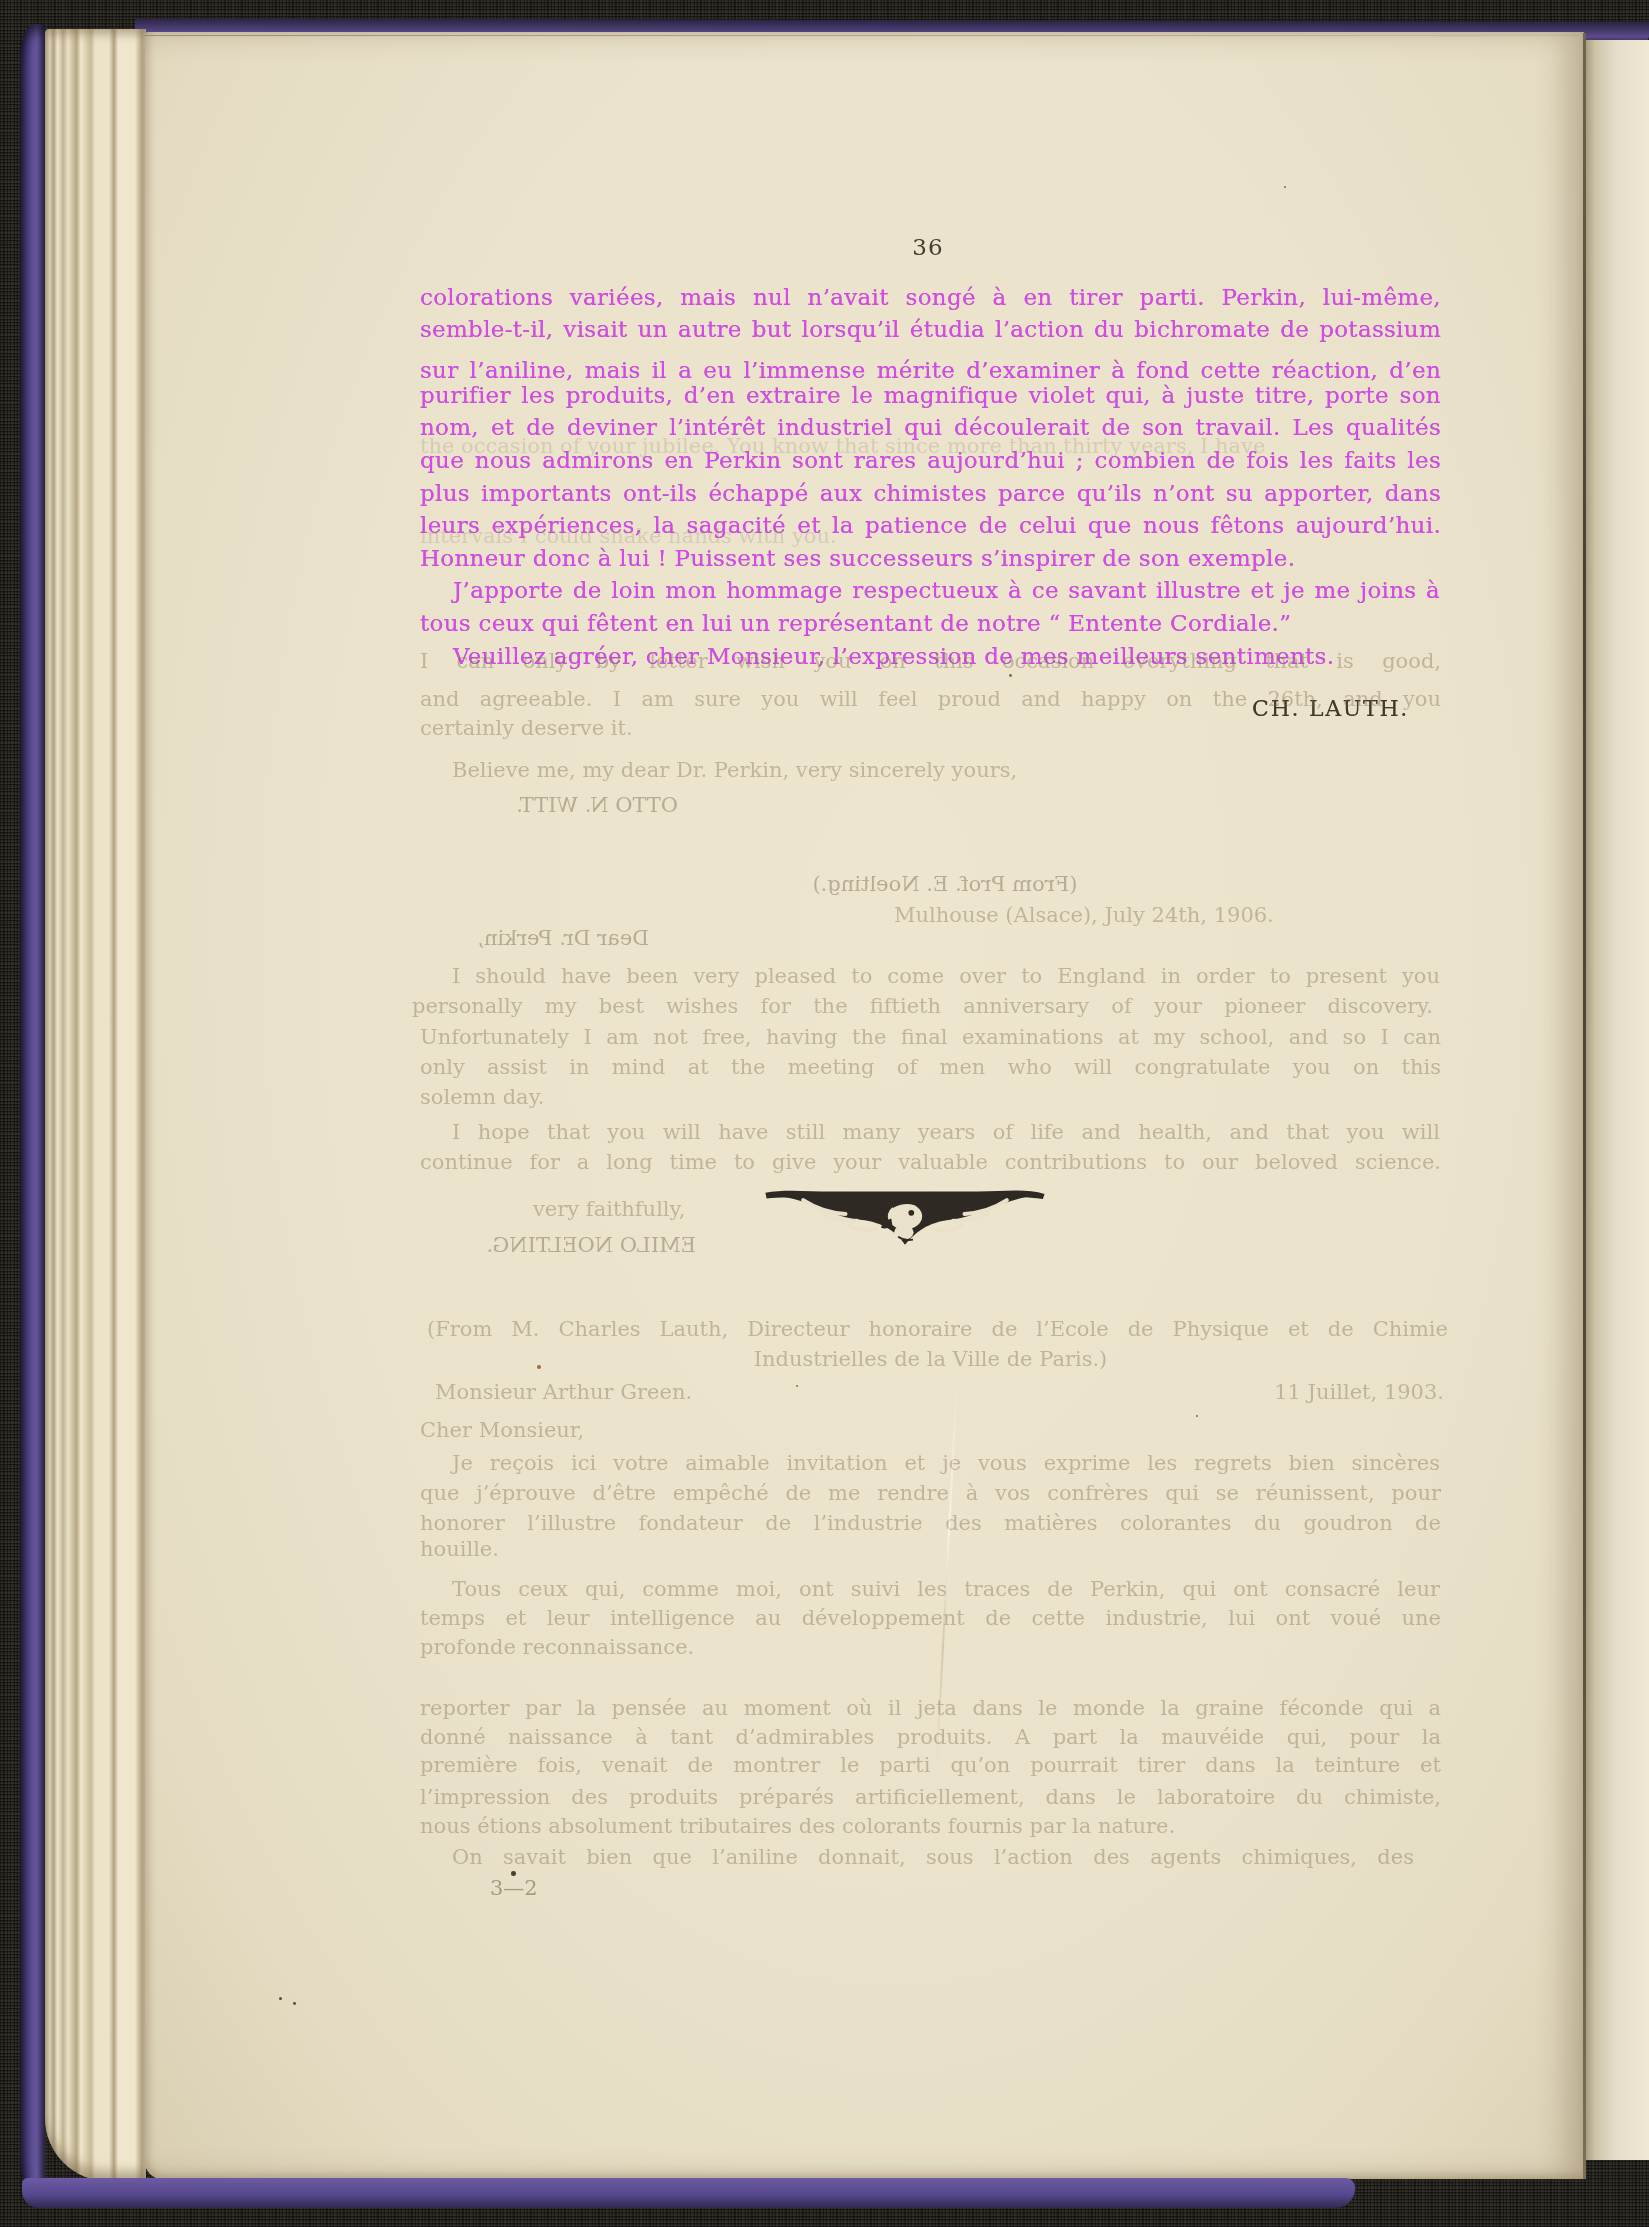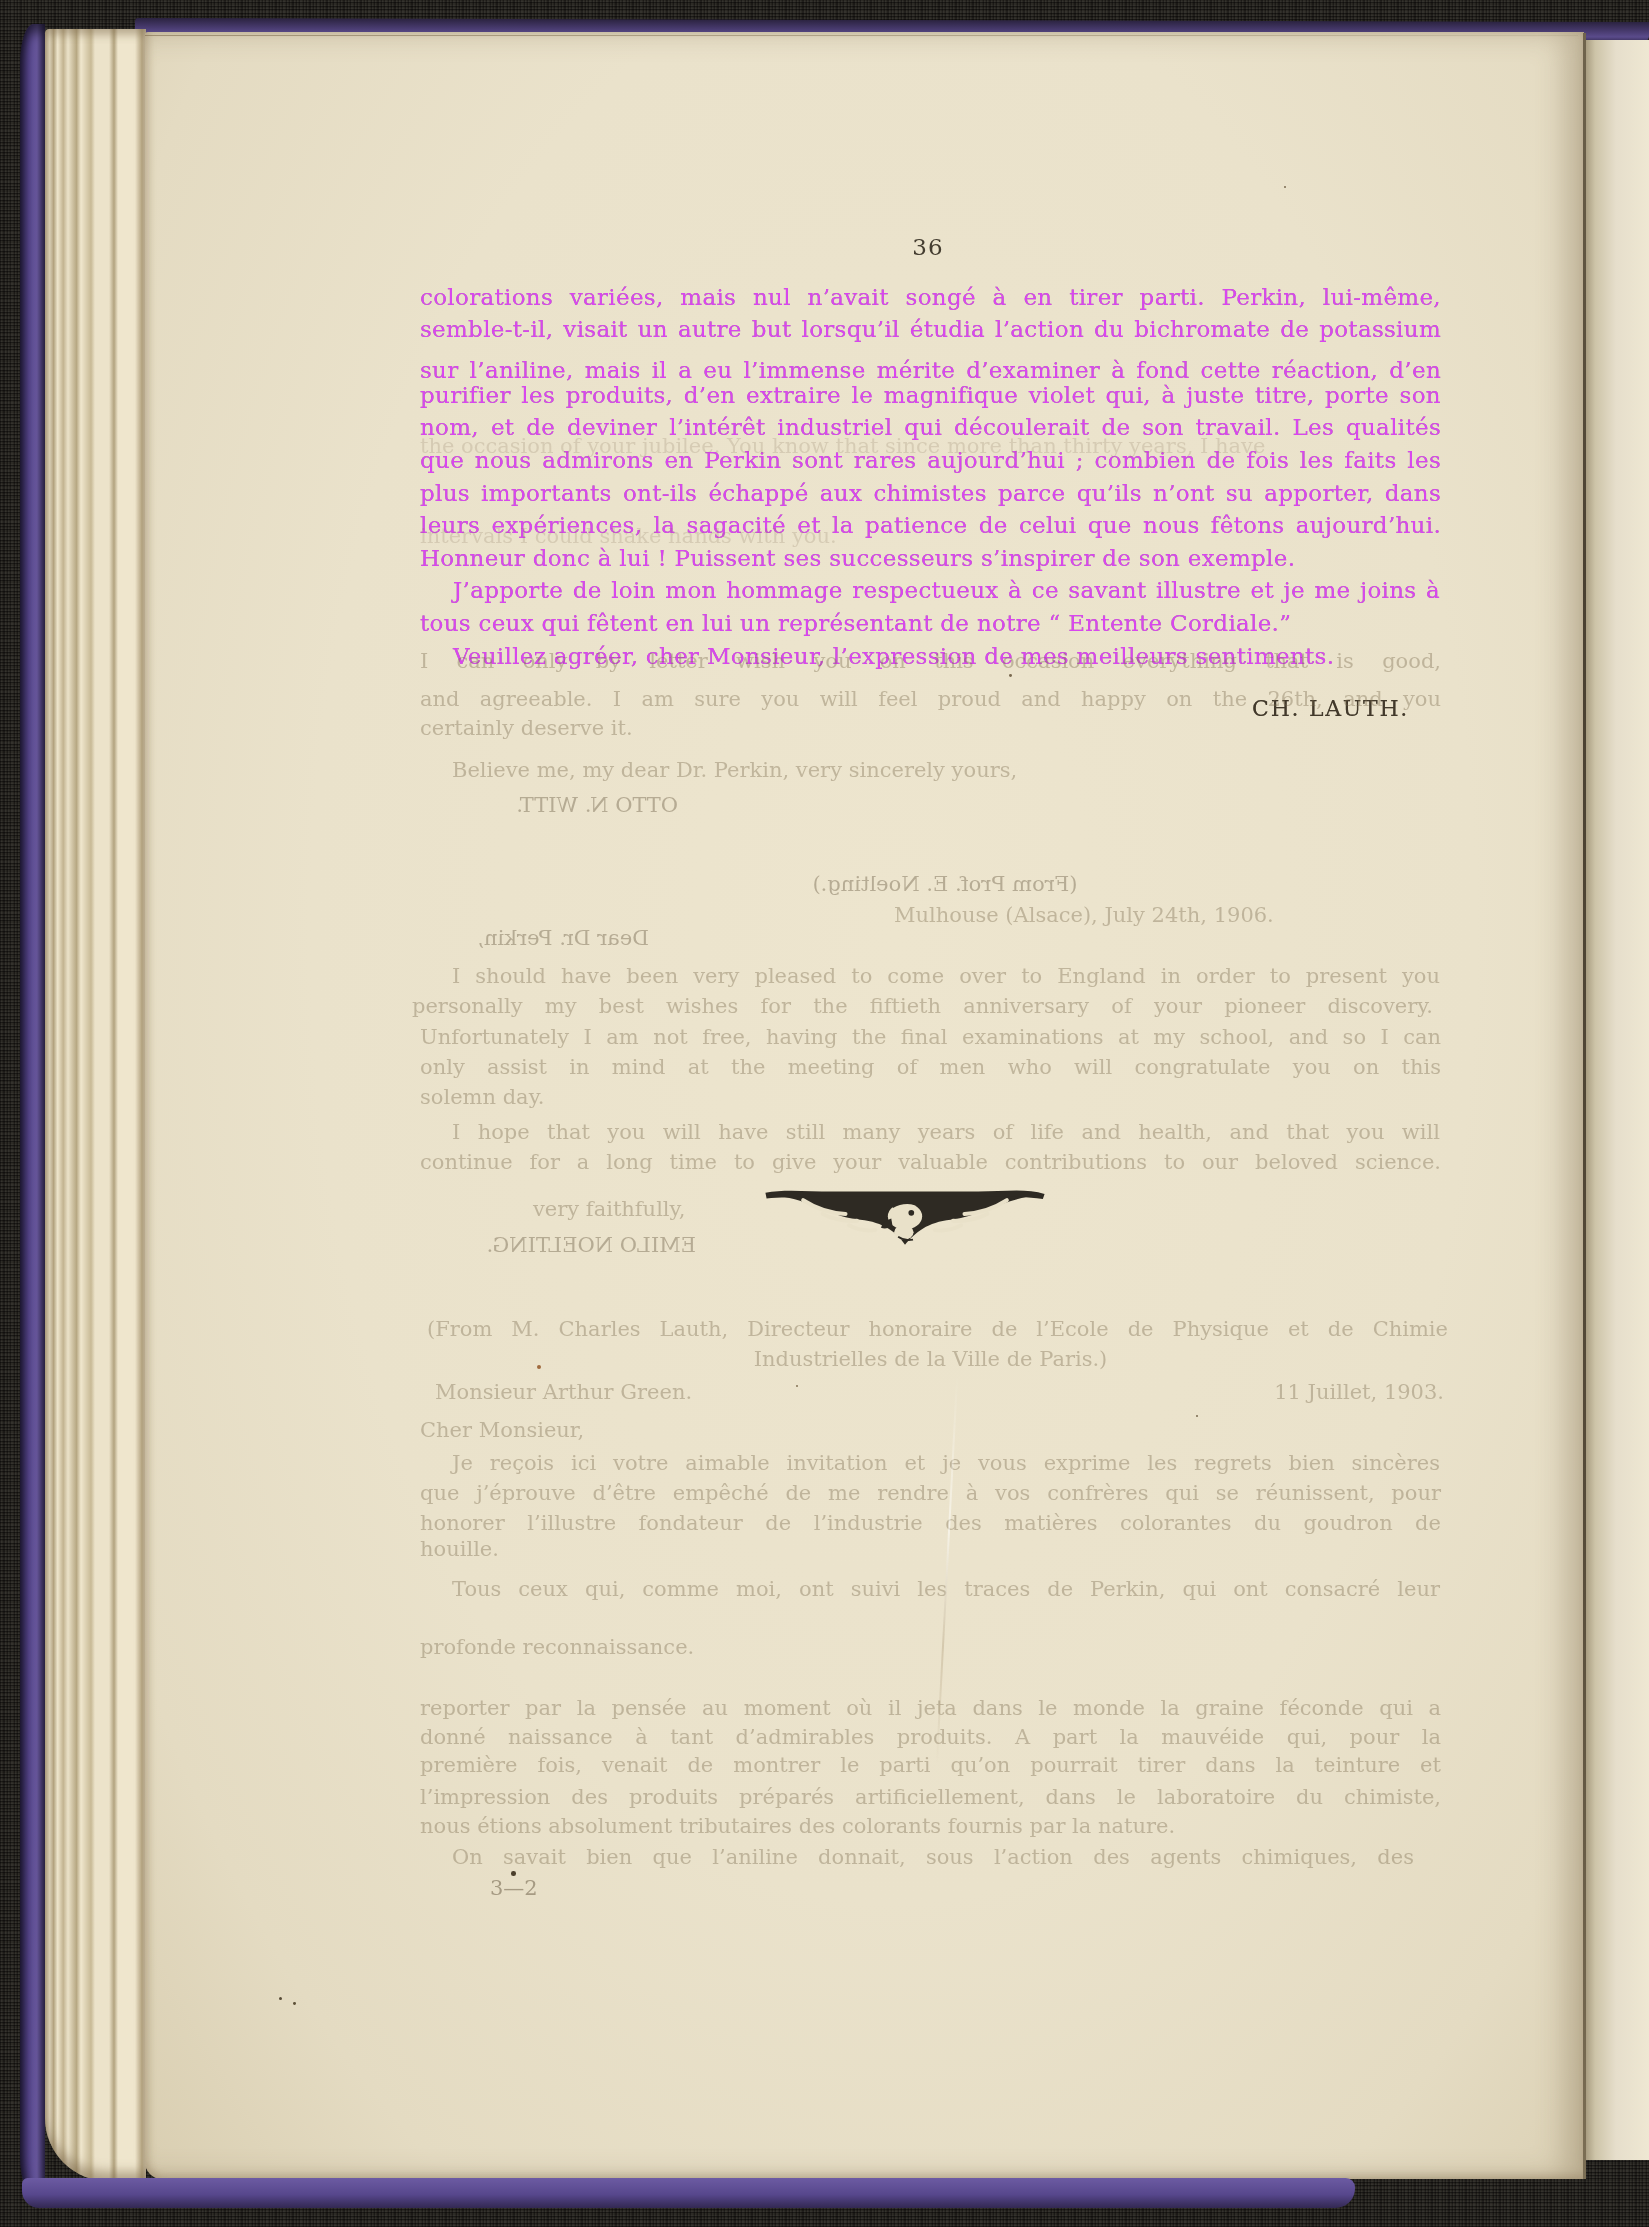--- a/index.html
+++ b/index.html
@@ -150,20 +150,21 @@
   <div class="g gj" style="left:427px;top:1314px;width:1021px">(From M. Charles Lauth, Directeur honoraire de l’Ecole de Physique et de Chimie</div>
   <div class="g gc" style="left:420px;top:1344px;width:1021px">Industrielles de la Ville de Paris.)</div>
   <div class="g" style="left:435px;top:1377px;width:412px">Monsieur Arthur Green.</div>
   <div class="g gr" style="left:1140px;top:1377px;width:304px">11 Juillet, 1903.</div>
   <div class="g" style="left:420px;top:1415px;width:286px">Cher Monsieur,</div>
   <div class="g gj" style="left:452px;top:1448px;width:988px">Je reçois ici votre aimable invitation et je vous exprime les regrets bien sincères</div>
   <div class="g gj" style="left:420px;top:1478px;width:1021px">que j’éprouve d’être empêché de me rendre à vos confrères qui se réunissent, pour</div>
   <div class="g gj" style="left:420px;top:1508px;width:1021px">honorer l’illustre fondateur de l’industrie des matières colorantes du goudron de</div>
   <div class="g" style="left:420px;top:1534px;width:172px">houille.</div>
   <div class="g gj" style="left:452px;top:1574px;width:988px">Tous ceux qui, comme moi, ont suivi les traces de Perkin, qui ont consacré leur</div>
+  <div class="g gj" style="left:420px;top:1603px;width:1021px">temps et leur intelligence au développement de cette industrie, lui ont voué une</div>
   <div class="g" style="left:420px;top:1632px;width:515px">profonde reconnaissance.</div>
   <div class="g gj" style="left:420px;top:1693px;width:1021px">reporter par la pensée au moment où il jeta dans le monde la graine féconde qui a</div>
   <div class="g gj" style="left:420px;top:1722px;width:1021px">donné naissance à tant d’admirables produits.  A part la mauvéide qui, pour la</div>
   <div class="g gj" style="left:420px;top:1750px;width:1021px">première fois, venait de montrer le parti qu’on pourrait tirer dans la teinture et</div>
   <div class="g gj" style="left:420px;top:1782px;width:1021px">l’impression des produits préparés artificiellement, dans le laboratoire du chimiste,</div>
   <div class="g" style="left:420px;top:1811px;width:859px">nous étions absolument tributaires des colorants fournis par la nature.</div>
   <div class="g gj" style="left:452px;top:1842px;width:962px">On savait bien que l’aniline donnait, sous l’action des agents chimiques, des</div>
   <div class="g gs" style="left:490px;top:1873px;width:92px">3—2</div>
 
   <div class="crease"></div>

